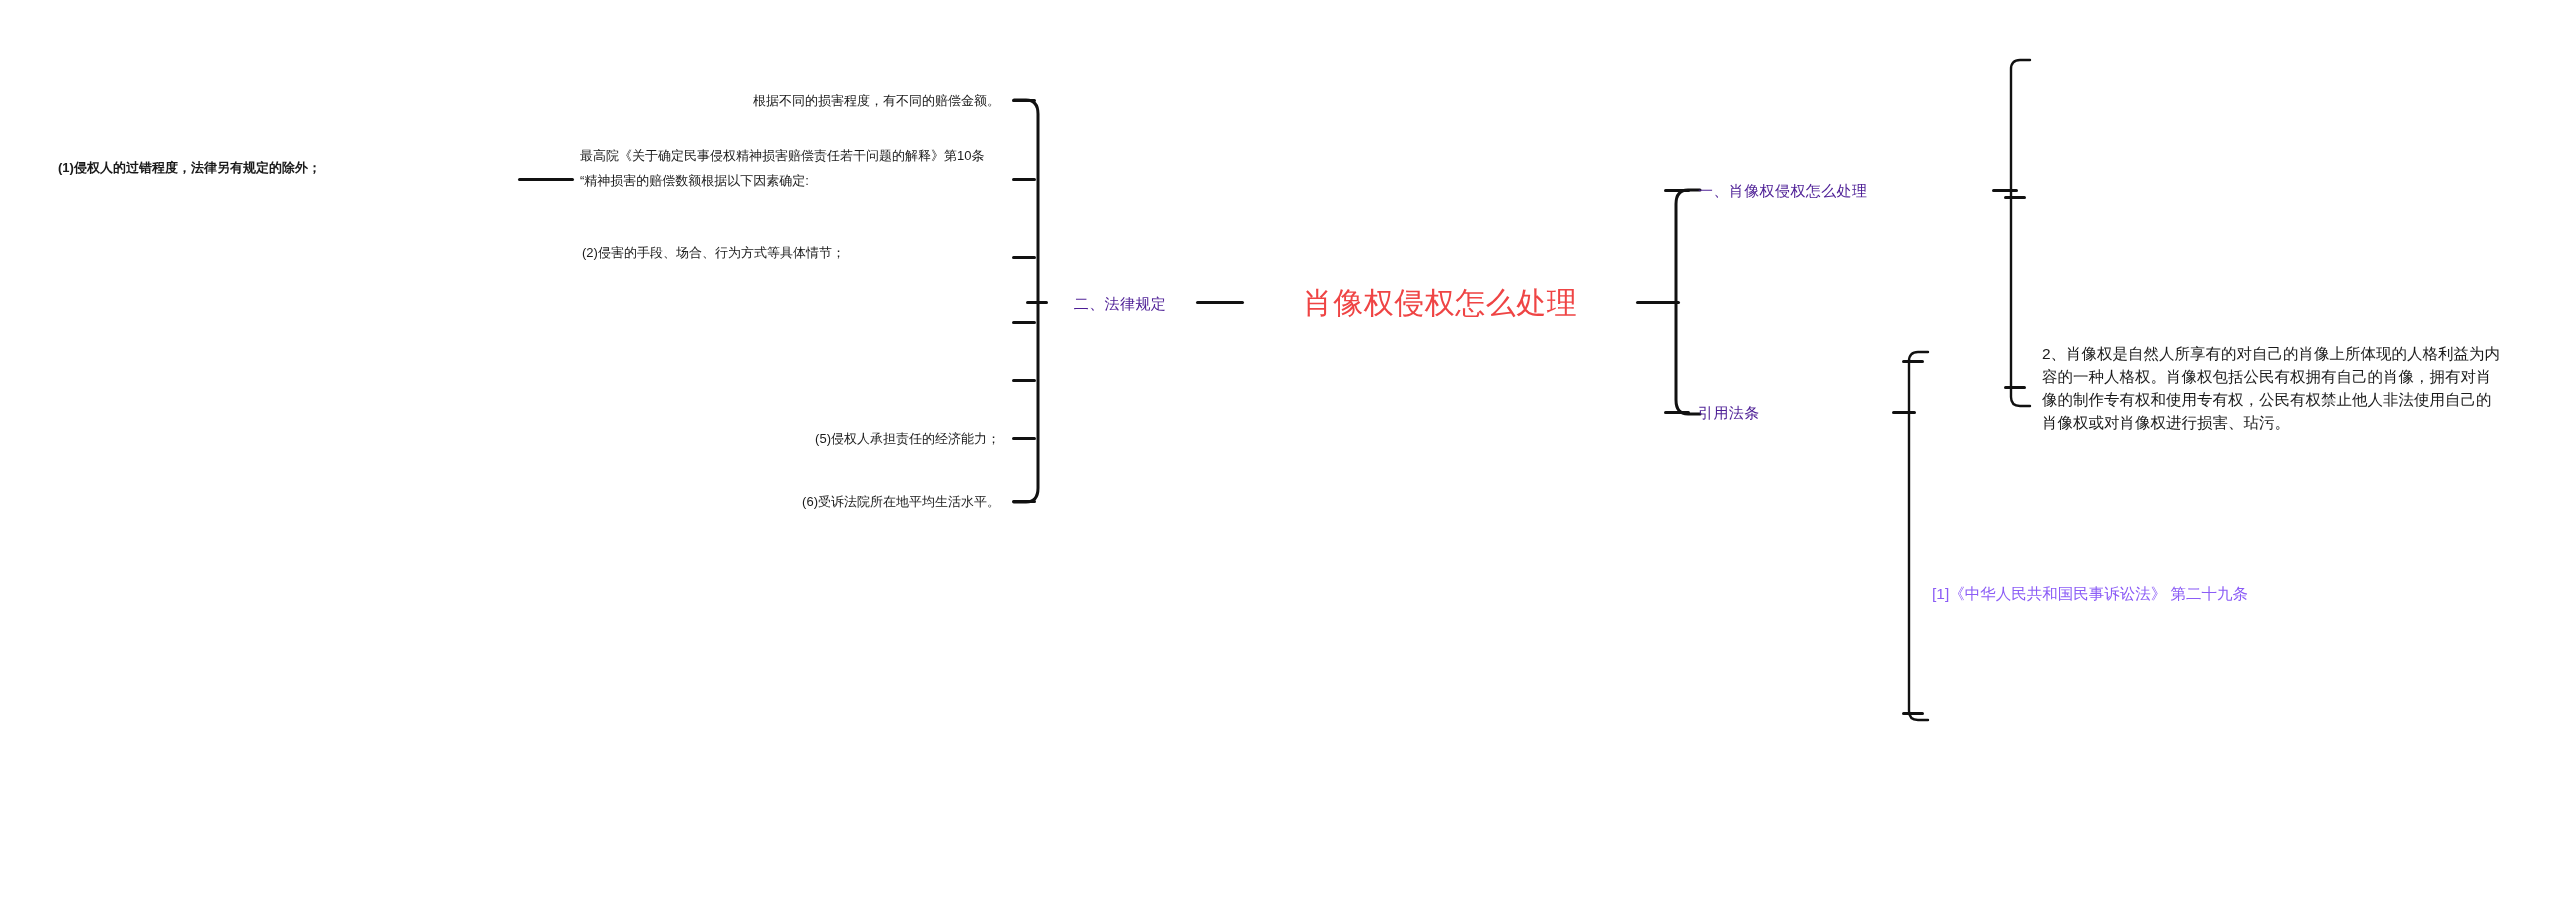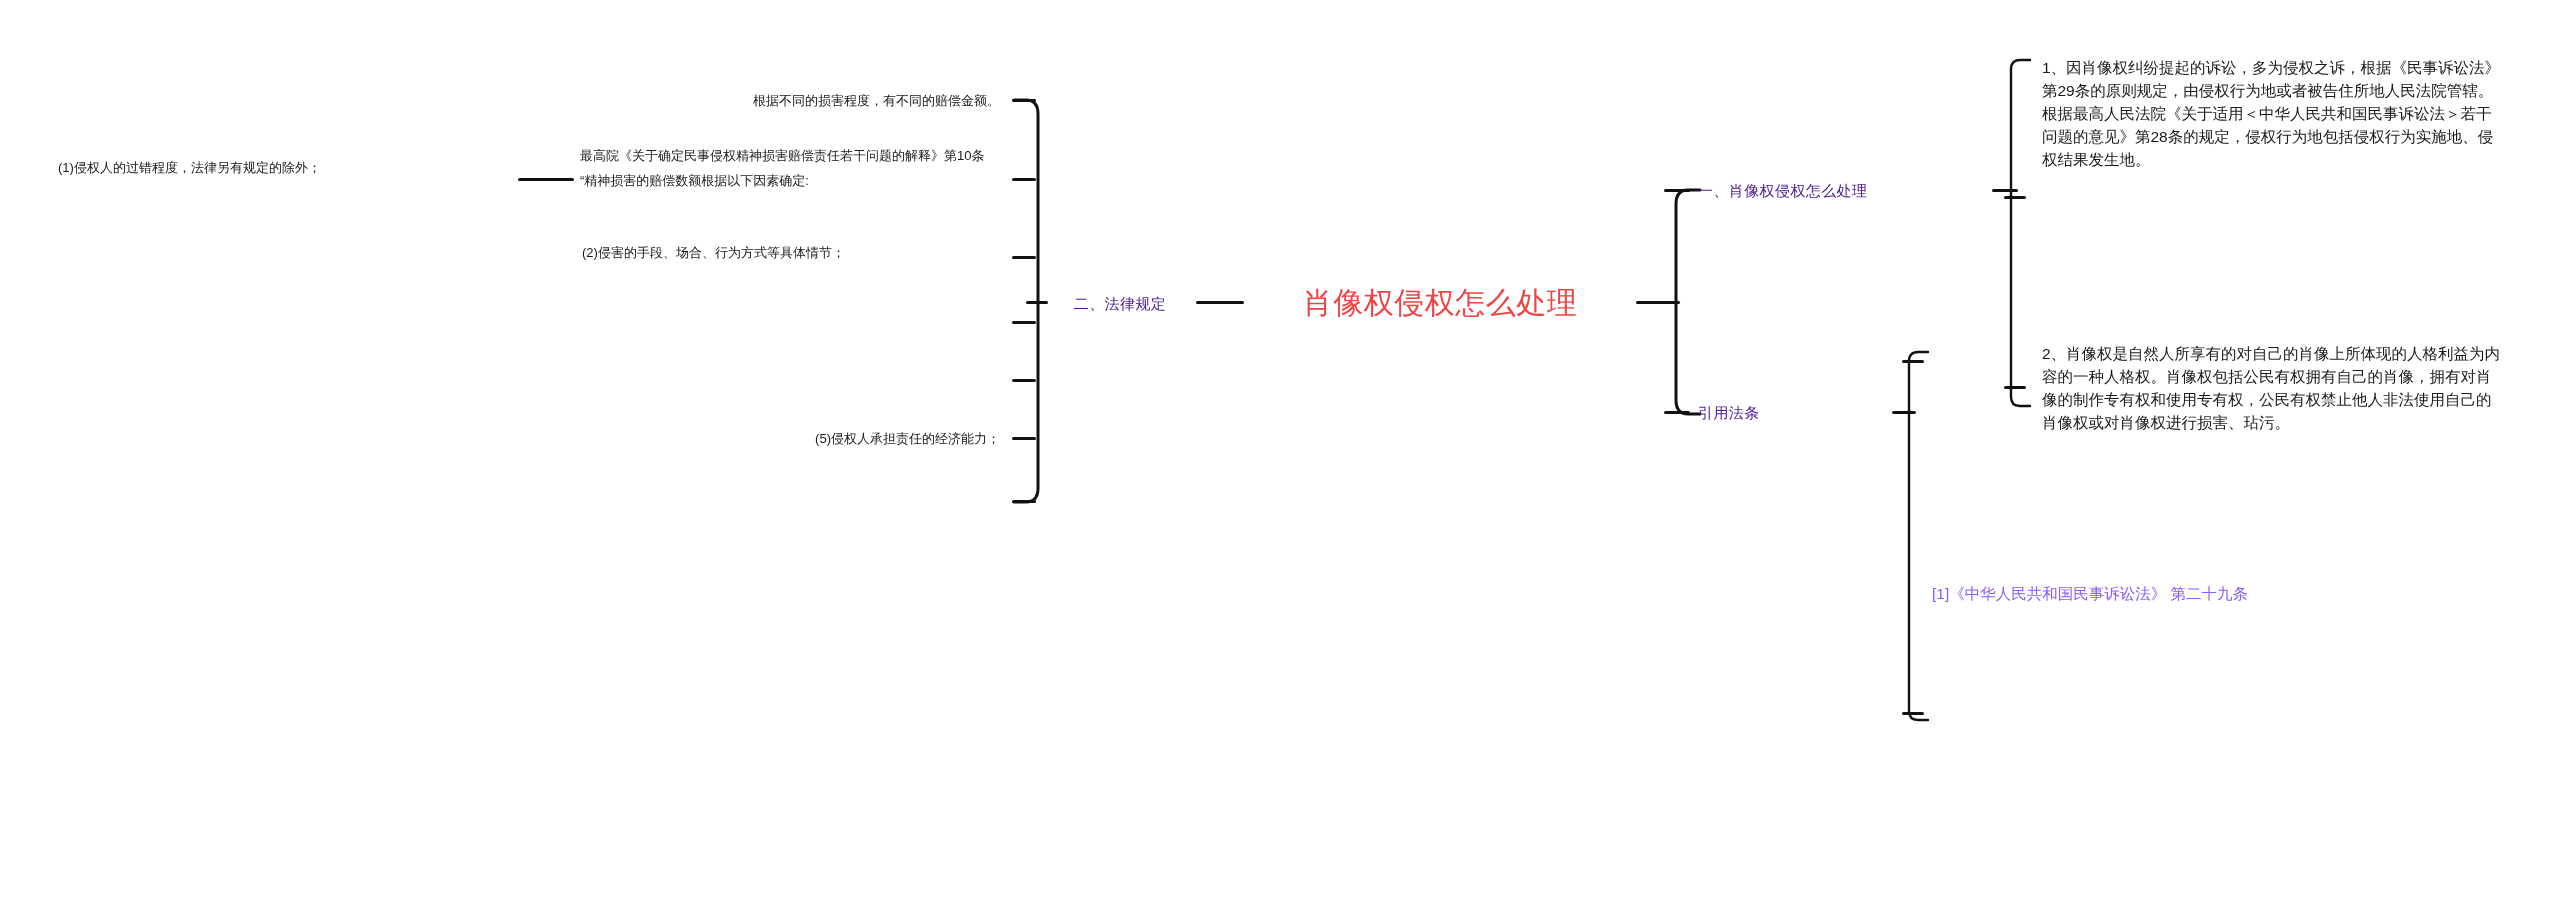--- a/index.html
+++ b/index.html
@@ -78,24 +78,27 @@
   <div class="node l2 ta-l" style="left:582px;top:240px;width:424px;">
     <span class="txt">(2)侵害的手段、场合、行为方式等具体情节；</span>
   </div>
 
 
 
   <div class="node l2 ta-r" style="left:600px;top:426px;width:400px;">
     <span class="txt">(5)侵权人承担责任的经济能力；</span>
   </div>
 
+  <div class="node l2 ta-r" style="left:600px;top:489px;width:400px;">
+    <span class="txt">(6)受诉法院所在地平均生活水平。</span>
+  </div>
 
   <div class="conn hline" style="left:518px;top:178px;width:56px;"></div>
 
-  <div class="node l2 ta-l" style="left:58px;top:155px;width:452px;">
+  <div class="node l2 ta-l" style="left:58px;top:155px;width:452px;font-weight:bold;">
     <span class="txt">(1)侵权人的过错程度，法律另有规定的除外；</span>
   </div>
 
   <svg class="bracket" style="left:1672px;top:188px;width:30px;height:228px;" viewBox="0 0 30 228">
     <path d="M 28 2 L 16 2 Q 4 2 4 16 L 4 212 Q 4 226 16 226 L 28 226"></path>
   </svg>
 
   <div class="conn stub" style="left:1664px;top:189px;width:26px;"></div>
   <div class="conn stub" style="left:1664px;top:411px;width:26px;"></div>
 
@@ -107,23 +110,20 @@
     <span class="txt">引用法条</span>
   </div>
 
   <div class="conn hline" style="left:1992px;top:189px;width:26px;"></div>
   <svg class="bracket thinb" style="left:2008px;top:58px;width:24px;height:350px;" viewBox="0 0 24 350">
     <path d="M 22 2 L 12 2 Q 3 2 3 11 L 3 339 Q 3 348 12 348 L 22 348"></path>
   </svg>
   <div class="conn stub" style="left:2004px;top:196px;width:22px;"></div>
   <div class="conn stub" style="left:2004px;top:386px;width:22px;"></div>
 
-  <div class="node leafbody ta-l" style="left:2042px;top:56px;width:462px;">
-    <span class="txt">1、因肖像权纠纷提起的诉讼，多为侵权之诉，根据《民事诉讼法》第29条的原则规定，由侵权行为地或者被告住所地人民法院管辖。根据最高人民法院《关于适用＜中华人民共和国民事诉讼法＞若干问题的意见》第28条的规定，侵权行为地包括侵权行为实施地、侵权结果发生地。</span>
-  </div>
 
   <div class="node leafbody ta-l" style="left:2042px;top:342px;width:462px;">
     <span class="txt">2、肖像权是自然人所享有的对自己的肖像上所体现的人格利益为内容的一种人格权。肖像权包括公民有权拥有自己的肖像，拥有对肖像的制作专有权和使用专有权，公民有权禁止他人非法使用自己的肖像权或对肖像权进行损害、玷污。</span>
   </div>
 
   <div class="conn hline" style="left:1892px;top:411px;width:24px;"></div>
   <svg class="bracket thinb" style="left:1906px;top:350px;width:24px;height:372px;" viewBox="0 0 24 372">
     <path d="M 22 2 L 12 2 Q 3 2 3 11 L 3 361 Q 3 370 12 370 L 22 370"></path>
   </svg>
   <div class="conn stub" style="left:1902px;top:360px;width:22px;"></div>

